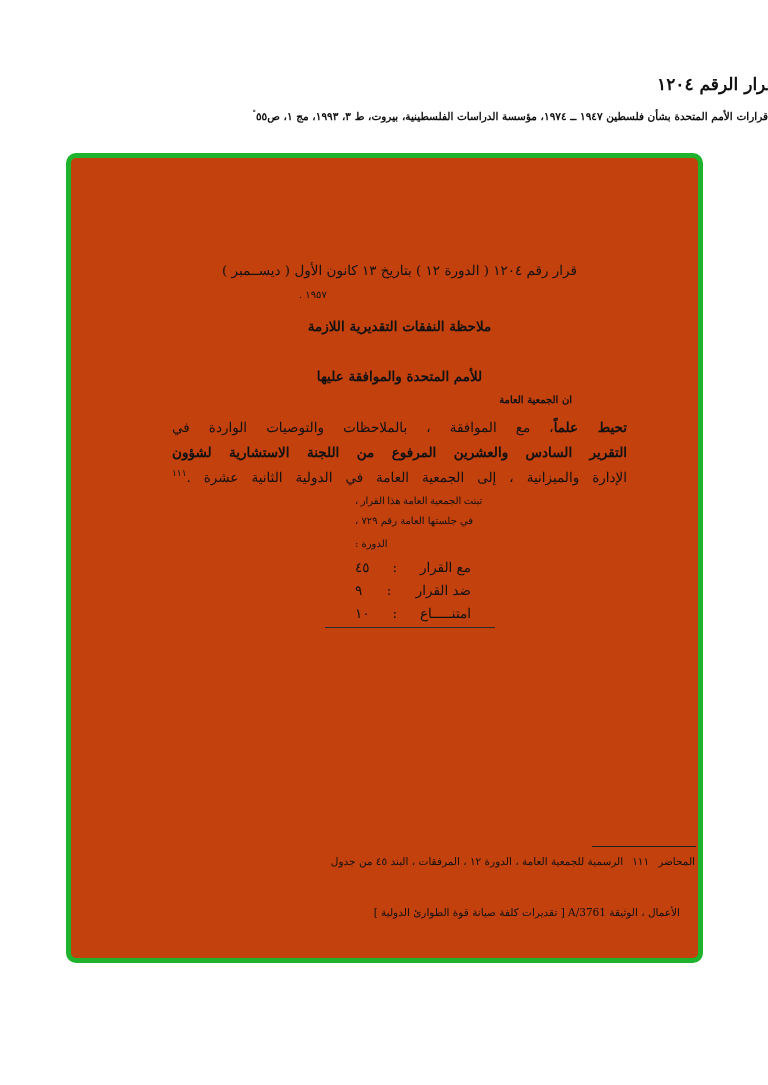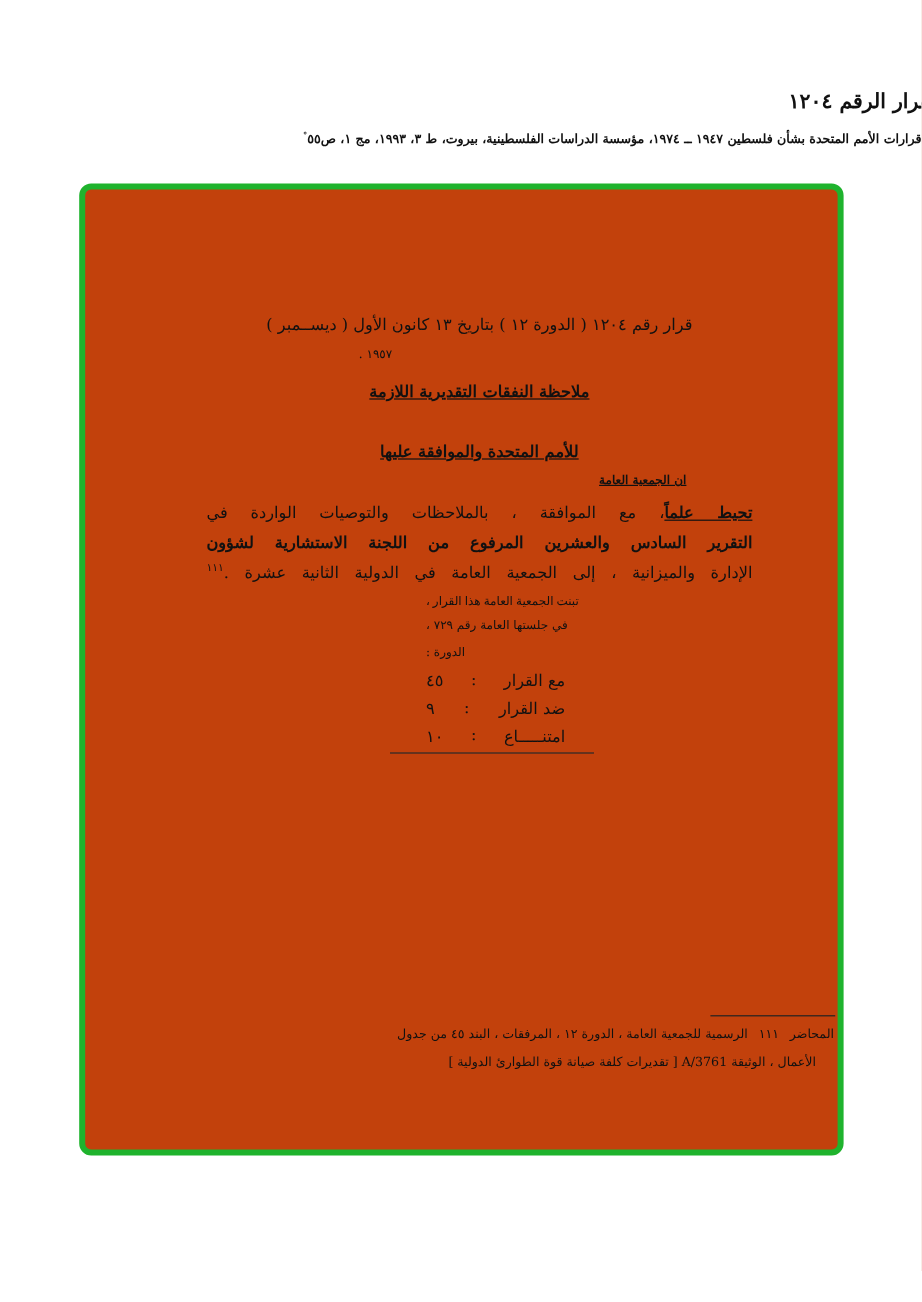--- a/index.html
+++ b/index.html
@@ -10,21 +10,21 @@
   .citation{position:absolute;top:108px;left:0;width:768px;text-align:right;
             direction:rtl;font-weight:bold;font-size:10.5px;white-space:nowrap;}
   .citation sup{font-size:7px;}
   .frame{position:absolute;left:66px;top:153px;width:637px;height:810px;box-sizing:border-box;
          border:5px solid #1fb32d;border-radius:10px;background:#c2410c;}
   .frame *{direction:rtl;}
   .line{position:absolute;font-size:10px;white-space:nowrap;}
   .col{position:absolute;left:101px;width:455px;font-size:13.5px;}
   .centered{text-align:center;}
   .just{text-align:justify;text-align-last:justify;}
-  .bold{font-weight:bold;text-decoration:underline;}
+  .bold{font-weight:bold;}
   .sup-ref{font-size:9px;vertical-align:6px;letter-spacing:1px;}
   .votes{position:absolute;left:284px;width:116px;}
   .vote-row{position:absolute;left:0;width:116px;display:flex;justify-content:space-between;
             font-size:13.5px;white-space:nowrap;}
   .vote-rule{position:absolute;left:254px;top:469px;width:170px;height:0;
              border-top:1.5px solid #2a2a2a;}
   .fn-sep{position:absolute;right:2px;top:688px;width:104px;height:0;border-top:1.5px solid #222;}
   .fn-line{position:absolute;font-size:10.5px;white-space:nowrap;}
   .fn-line .fn-ref{padding:0 9px;letter-spacing:1px;}
 </style>
@@ -68,16 +68,16 @@
       <div class="vote-row" style="top:447px;">
         <span>امتنـــــاع</span>
         <span>:</span>
         <span>١٠</span>
       </div>
     </div>
     <div class="vote-rule"></div>
 
     <div class="fn-sep"></div>
     <div class="fn-line" style="right:3px;top:697px;"><span>المحاضر</span><span class="fn-ref">١١١</span><span>الرسمية للجمعية العامة ، الدورة ١٢ ، المرفقات ، البند ٤٥ من جدول</span></div>
-    <div class="fn-line" style="right:18px;top:720px;padding-left:12px;">الأعمال ، الوثيقة A/3761 [ تقديرات كلفة صيانة قوة الطوارئ الدولية ]</div>
+    <div class="fn-line" style="right:18px;top:748px;padding-left:12px;">الأعمال ، الوثيقة A/3761 [ تقديرات كلفة صيانة قوة الطوارئ الدولية ]</div>
 
   </div>
 </div>
 
 </body></html>

